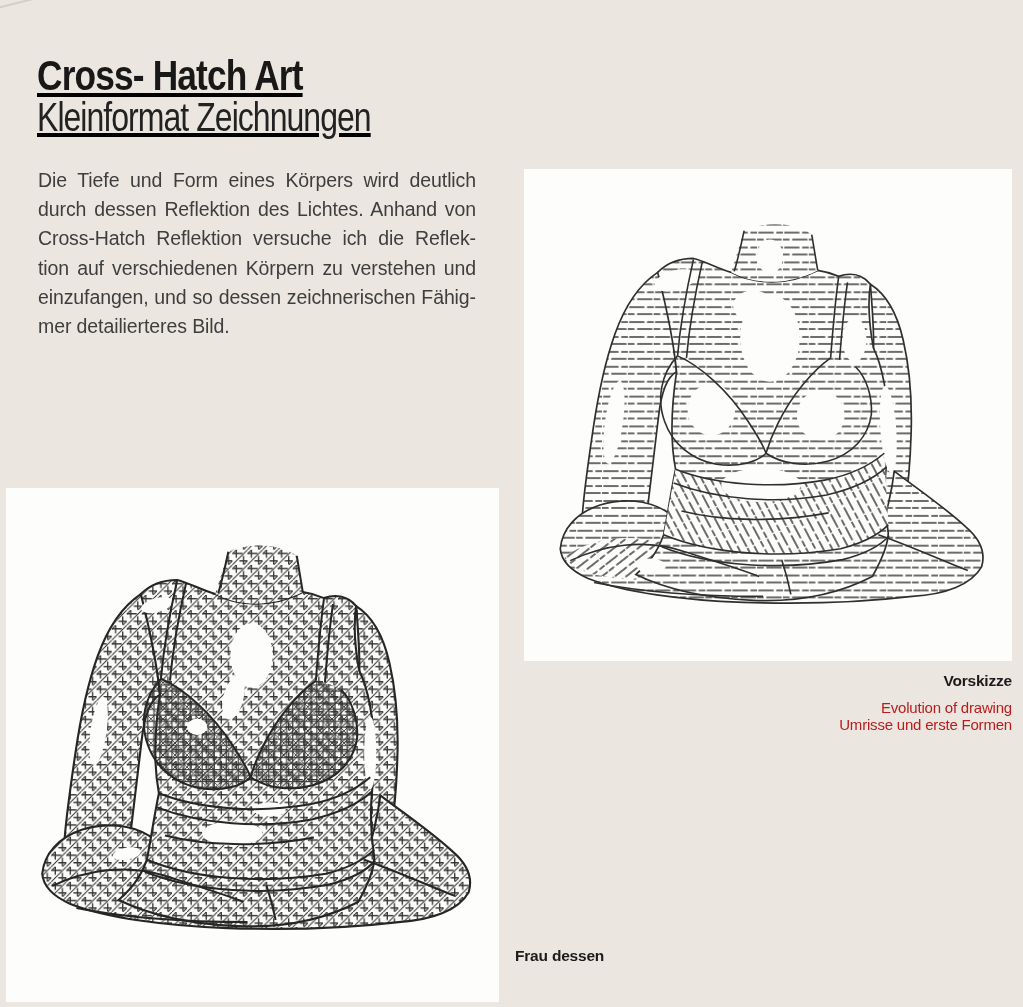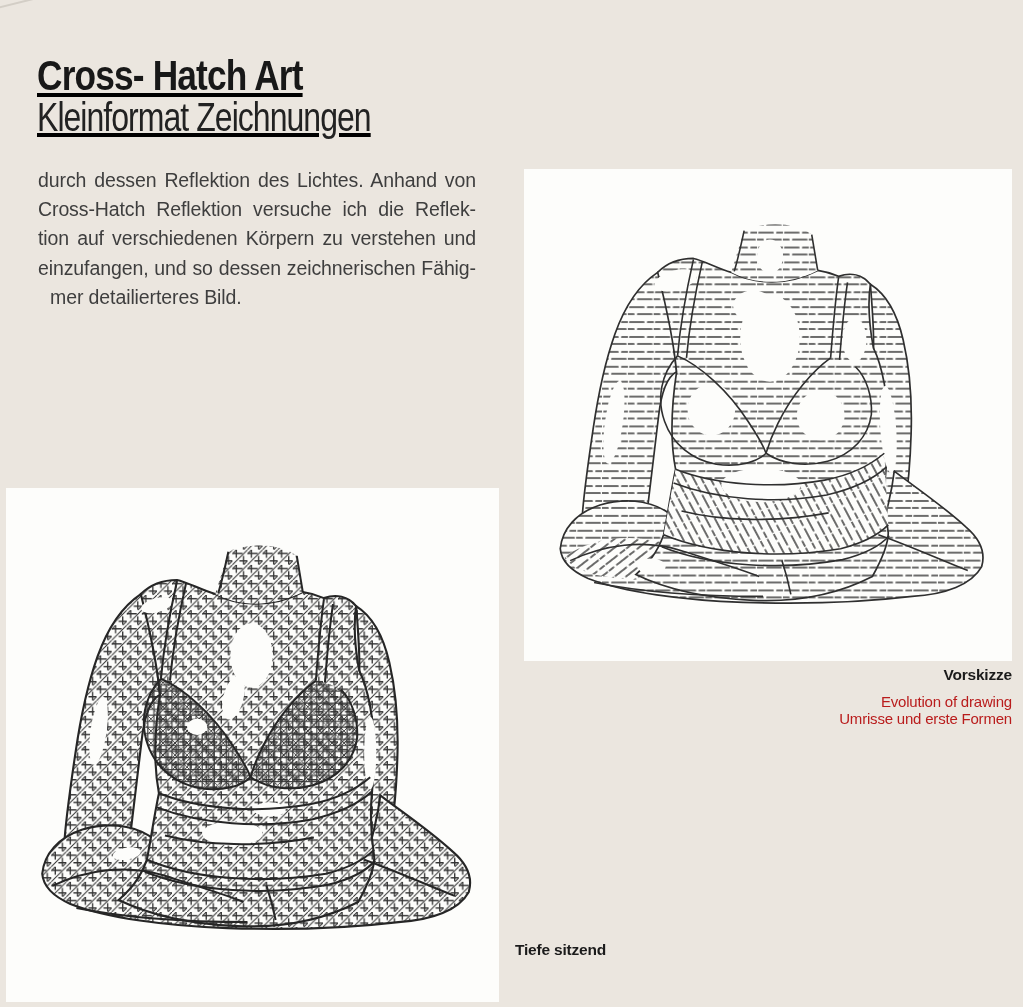--- a/index.html
+++ b/index.html
@@ -19,43 +19,44 @@
   }
   .title-sub{
     font-size:40px;font-weight:400;color:#222;letter-spacing:-1.2px;
     line-height:40px;margin-top:1px;transform:scaleX(.80);transform-origin:0 0;white-space:nowrap;
   }
   .intro{
     position:absolute;left:38px;top:166px;width:438px;
     font-size:19.5px;line-height:29.2px;color:#3e3e3e;letter-spacing:-0.1px;
   }
   .para-line{text-align:justify;text-align-last:justify;white-space:nowrap;}
-  .para-line:last-child{text-align-last:left;margin-left:12px;}
+  .para-line:last-child{text-align-last:left;}
   .panel{position:absolute;background:#fdfdfb;}
   .panel-right{left:524px;top:169px;width:488px;height:492px;}
   .panel-left{left:6px;top:488px;width:493px;height:514px;}
   .panel svg{display:block;width:100%;height:100%;}
   .caption{position:absolute;}
   .caption-right{right:11px;top:666px;text-align:right;}
   .caption-left{left:515px;top:941px;text-align:left;}
-  .cap-title{font-size:15.5px;font-weight:700;color:#1b1b1b;margin-bottom:10px;letter-spacing:-0.2px;}
+  .cap-title{font-size:15.5px;font-weight:700;color:#1b1b1b;margin-bottom:10px;letter-spacing:-0.2px;margin-top:6px;}
   .cap-line{font-size:15px;line-height:16.5px;color:#b91c1c;letter-spacing:-0.2px;}
   .defs-svg{position:absolute;width:0;height:0;}
 </style>
 </head>
 <body>
 
 <div class="corner-mark"></div>
 
 <div class="title-block">
   <div class="title-main">Cross- Hatch Art</div>
   <div class="title-sub">Kleinformat Zeichnungen</div>
 </div>
 
 <div class="intro">
+    <div class="para-line">Die Tiefe und Form eines Körpers wird deutlich</div>
     <div class="para-line">durch dessen Reflektion des Lichtes. Anhand von</div>
     <div class="para-line">Cross-Hatch Reflektion versuche ich die Reflek-</div>
     <div class="para-line">tion auf verschiedenen Körpern zu verstehen und</div>
     <div class="para-line">einzufangen, und so dessen zeichnerischen Fähig-</div>
     <div class="para-line">mer detailierteres Bild.</div>
   </div>
 
 <svg class="defs-svg" aria-hidden="true">
   <defs>
     <path id="fig-neck" d="M221,62 C240,53 272,53 289,66 L295,102 C266,117 232,117 208,104 Z"></path>
@@ -185,14 +186,14 @@
 
 <div class="caption caption-right">
   <div class="cap-title">Vorskizze</div>
   <div>
       <div class="cap-line">Evolution of drawing</div>
       <div class="cap-line">Umrisse und erste Formen</div>
     </div>
 </div>
 
 <div class="caption caption-left">
-  <div class="cap-title">Tiefe sitzend</div>
+  <div class="cap-title">Frau dessen</div>
 </div>
 
 </body></html>

